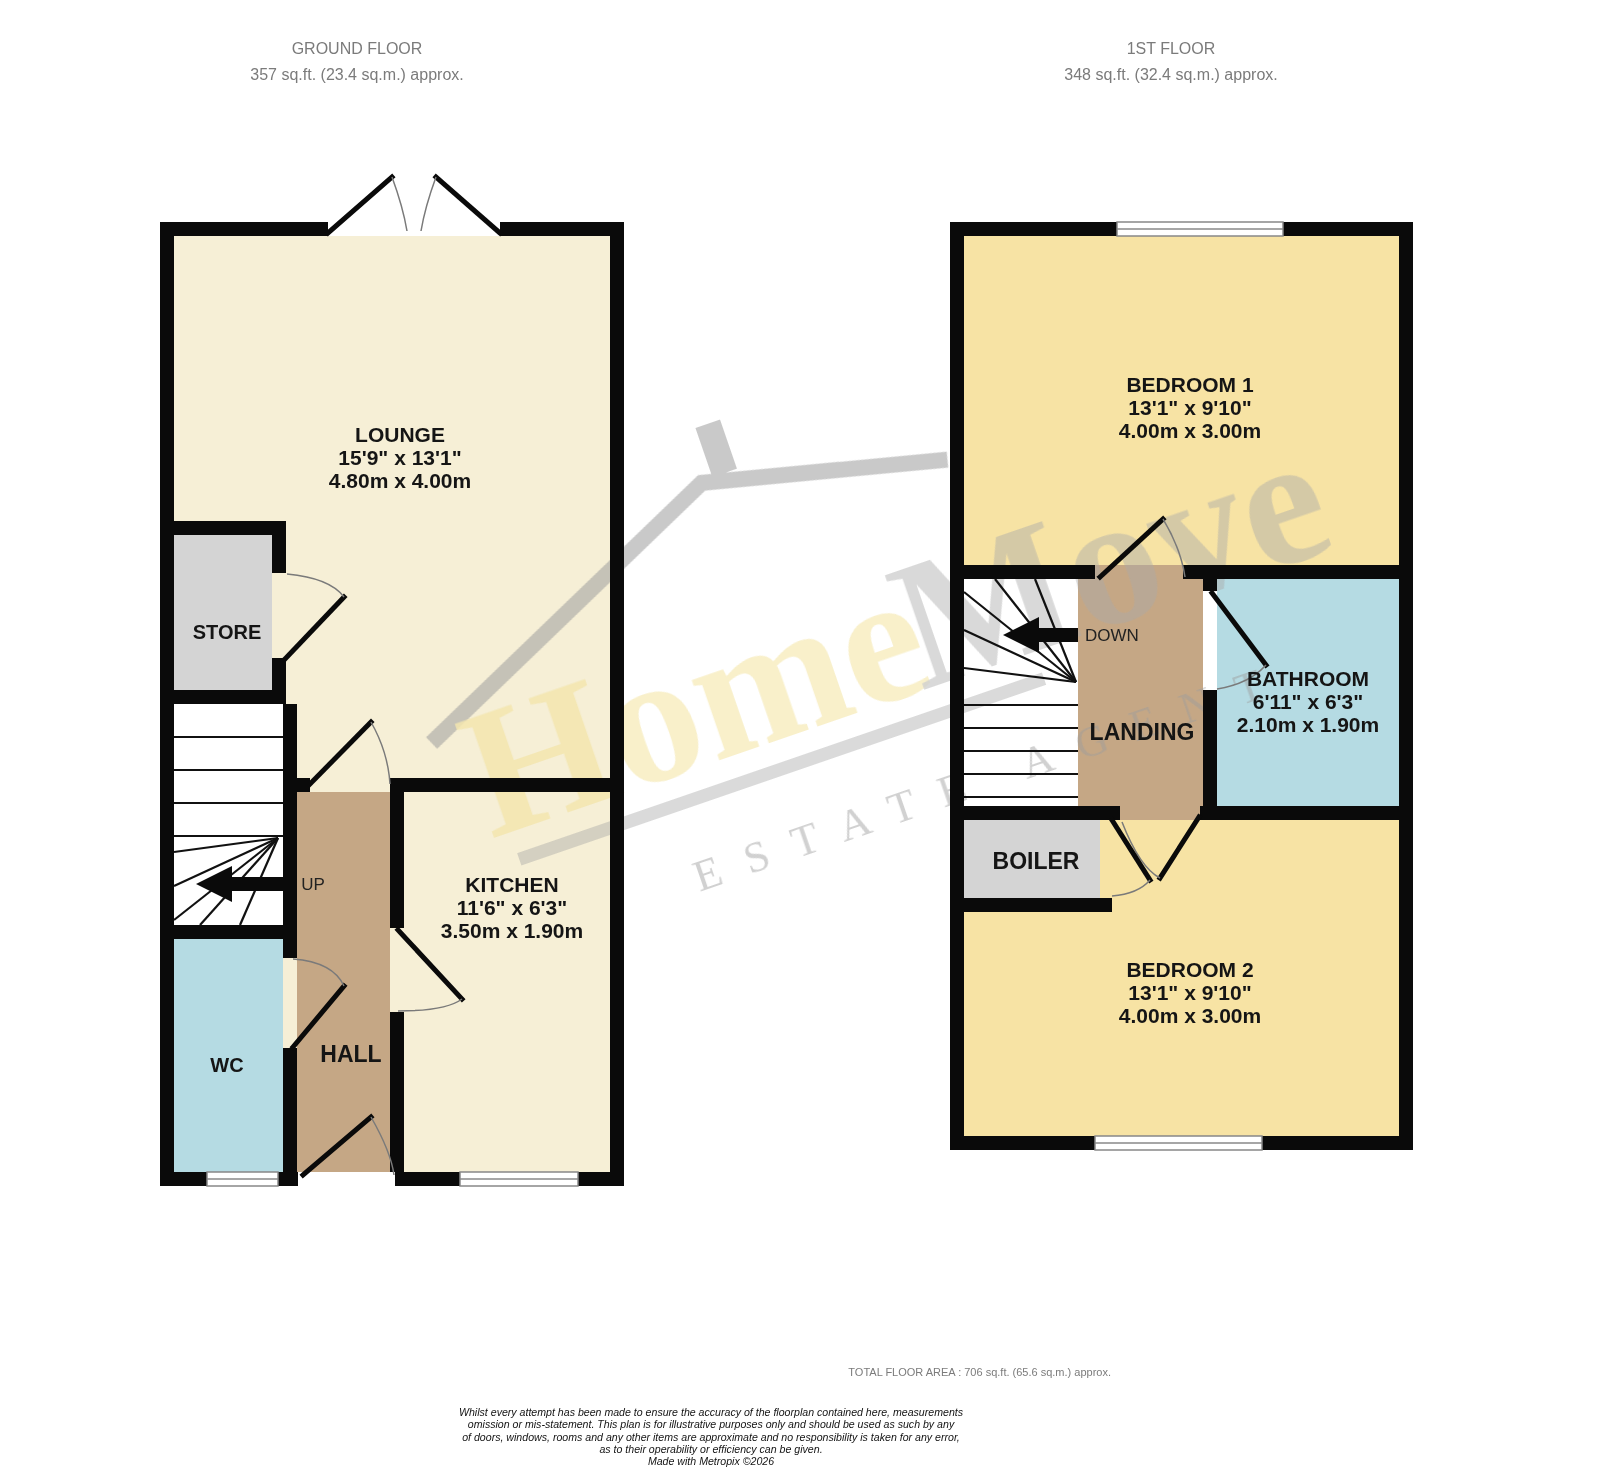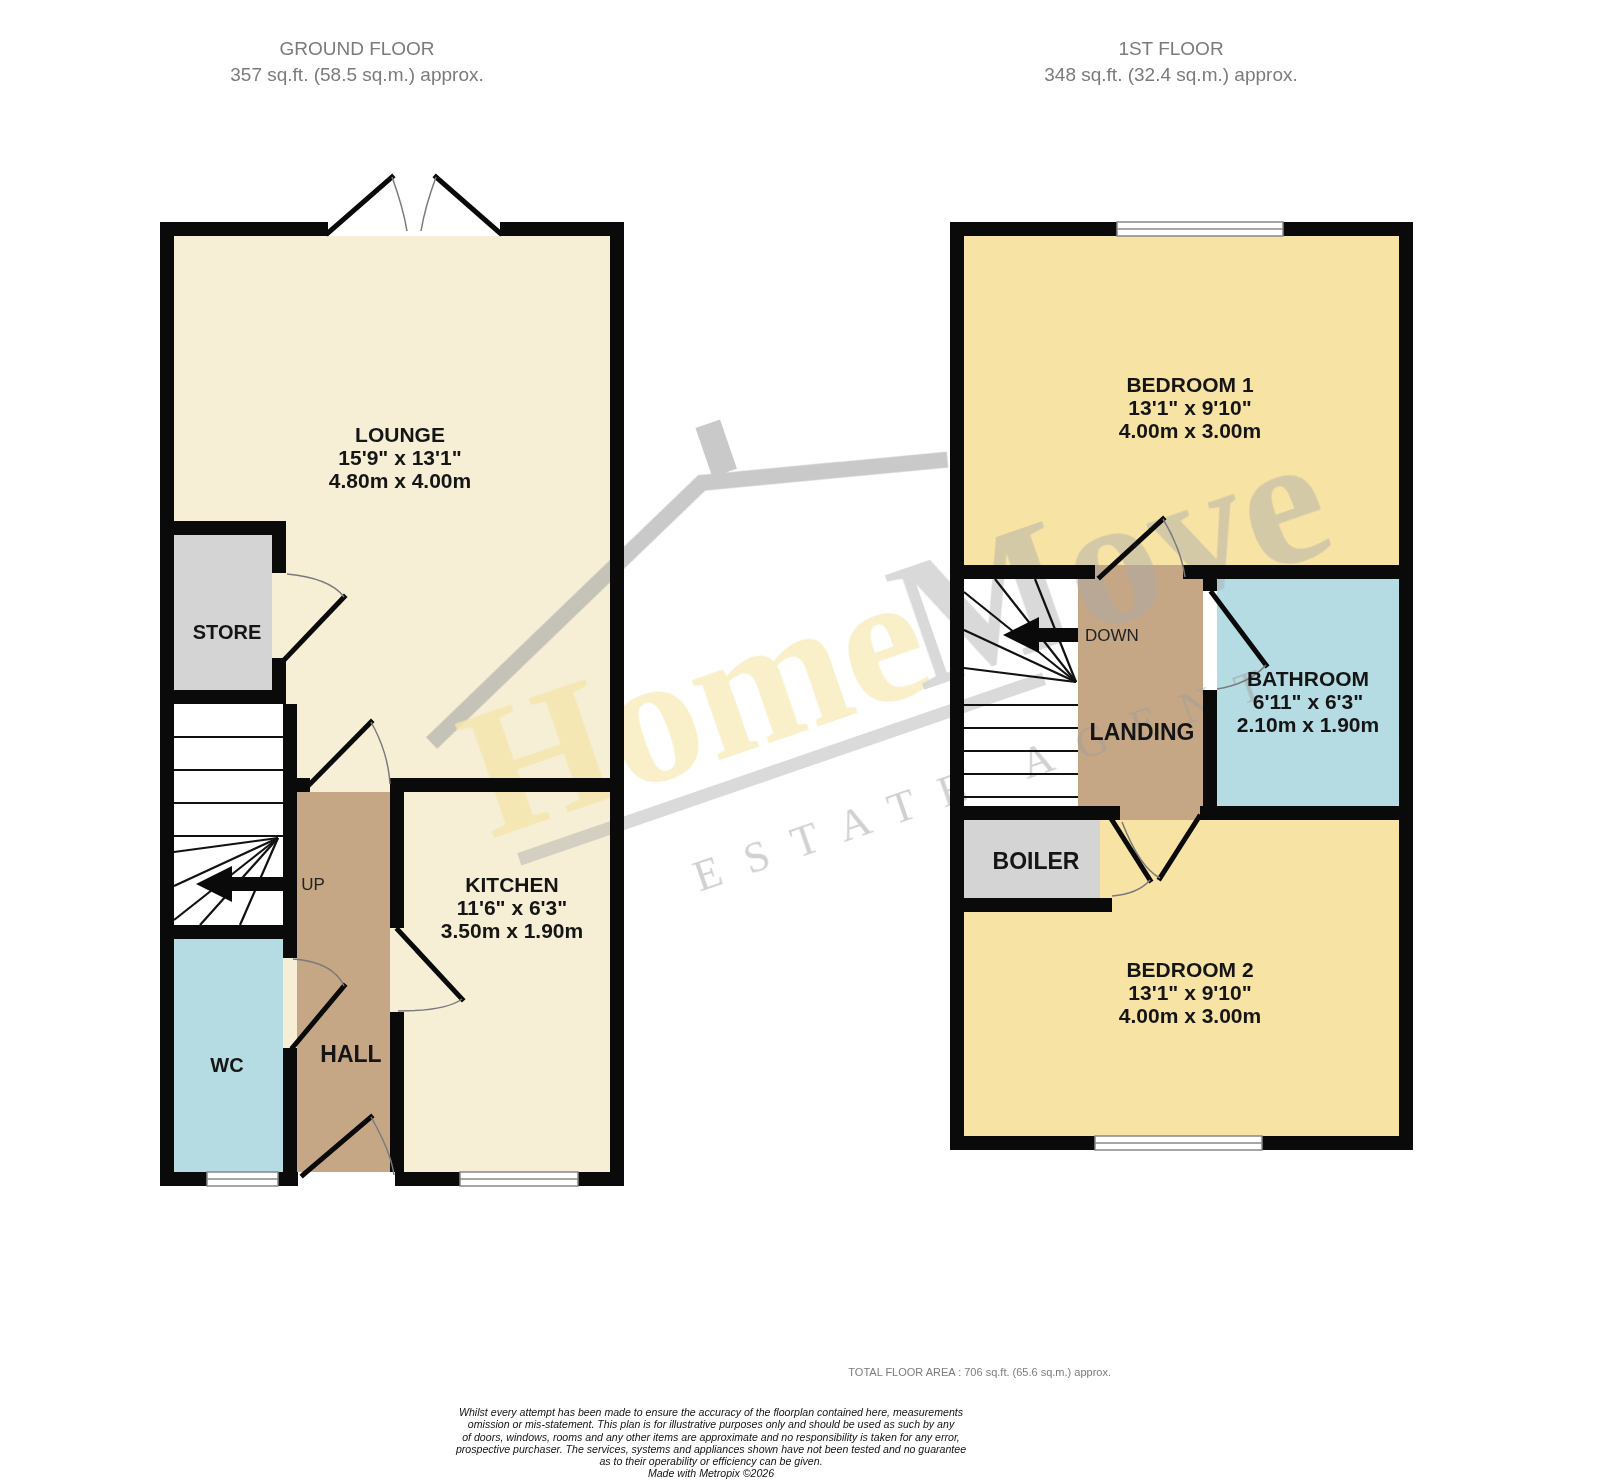--- a/index.html
+++ b/index.html
@@ -1,19 +1,19 @@
 <!DOCTYPE html>
 <html><head>
 <meta charset="utf-8">
 <style>
   html,body{margin:0;padding:0;background:#ffffff;}
   .page{position:relative;width:1600px;height:1483px;background:#ffffff;
         font-family:"Liberation Sans", sans-serif;overflow:hidden;}
   .floor-header{position:absolute;top:36px;width:500px;text-align:center;
-        color:#7b7b7b;font-size:19px;line-height:26px;}
+        color:#7b7b7b;font-size:16px;line-height:26px;}
   #plan-svg{position:absolute;left:0;top:0;}
   .wall{fill:#0a0a0a;}
   .door-panel{stroke:#0a0a0a;stroke-width:5;stroke-linecap:square;}
   .door-arc{stroke:#7a7a7a;stroke-width:1.5;fill:none;}
   .stair-line{stroke:#111;stroke-width:2.2;}
   .win{fill:#ffffff;stroke:#888;stroke-width:1.5;}
   .win-line{stroke:#888;stroke-width:1.5;}
   .room-name,.room-dim{font:700 21px "Liberation Sans",sans-serif;fill:#151515;}
   .small-label{font:700 20px "Liberation Sans",sans-serif;fill:#151515;}
   .med-label{font:700 23px "Liberation Sans",sans-serif;fill:#151515;}
@@ -25,21 +25,21 @@
   .footer-disclaimer{position:absolute;top:1406px;left:311px;width:800px;text-align:center;
         color:#121212;font-size:10.6px;line-height:12.3px;font-style:italic;}
 </style>
 </head>
 <body>
 
 <div class="page">
 
   <div class="floor-header" style="left:107px;">
     <div>GROUND FLOOR</div>
-    <div>357 sq.ft. (58.5 sq.m.) approx.</div>
+    <div>357 sq.ft. (23.4 sq.m.) approx.</div>
   </div>
   <div class="floor-header" style="left:921px;">
     <div>1ST FLOOR</div>
     <div>348 sq.ft. (32.4 sq.m.) approx.</div>
   </div>
 
   <svg id="plan-svg" width="1600" height="1483" viewBox="0 0 1600 1483">
 
     <g>
       <rect x="174" y="236" width="436" height="936" fill="#F6EFD6"></rect>
@@ -205,18 +205,17 @@
       <text class="dir-label" x="313" y="890">UP</text>
       <text class="dir-label" x="1112" y="641">DOWN</text>
     </g>
   </svg>
 
   <div class="footer-total">TOTAL FLOOR AREA : 706 sq.ft. (65.6 sq.m.) approx.</div>
   <div class="footer-disclaimer">
     <div>Whilst every attempt has been made to ensure the accuracy of the floorplan contained here, measurements</div>
     <div>omission or mis-statement. This plan is for illustrative purposes only and should be used as such by any</div>
     <div>of doors, windows, rooms and any other items are approximate and no responsibility is taken for any error,</div>
-    <div>prospective purchaser. The services, systems and appliances shown have not been tested and no guarantee</div>
     <div>as to their operability or efficiency can be given.</div>
     <div>Made with Metropix ©2026</div>
   </div>
 
 </div>
 
 </body></html>

